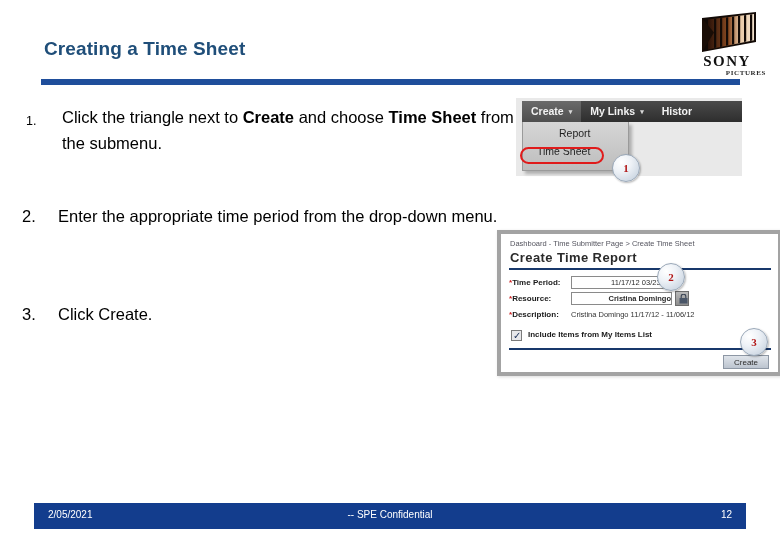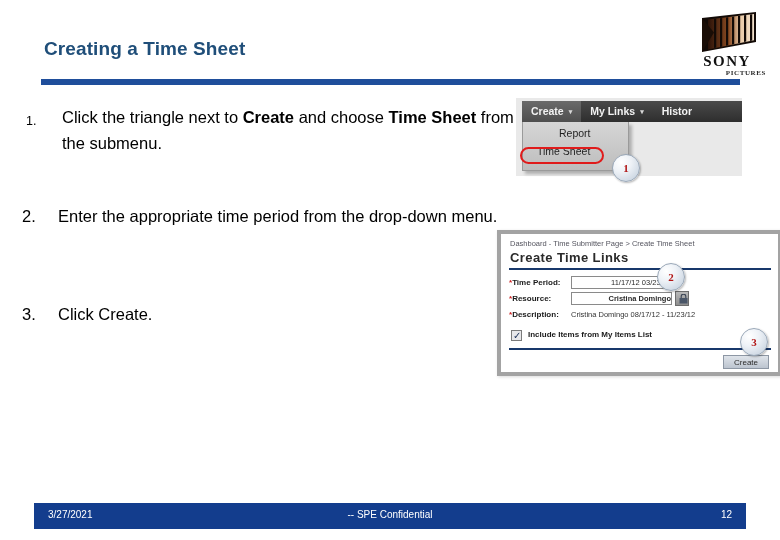--- a/index.html
+++ b/index.html
@@ -479,21 +479,21 @@
     <div class="dropdown">
       <div class="di report">Report</div>
       <div class="di timesheet">Time Sheet</div>
     </div>
   </div>
   <div class="redbox"></div>
   <div class="badge" id="badge-1">1</div>
 
   <div class="shot-form">
     <div class="fm-breadcrumb">Dashboard - Time Submitter Page &gt; Create Time Sheet</div>
-    <div class="fm-title">Create Time Links</div>
+    <div class="fm-title">Create Time Report</div>
     <div class="fm-rule"></div>
 
     <div class="fm-row" id="fm-row-period">
       <span class="fm-label"><span class="req">*</span><span>Time Period:</span></span>
       <div class="fm-select">
         <span>11/17/12  03/23/12</span>
         <span class="arrow">▼</span>
       </div>
     </div>
 
@@ -505,35 +505,35 @@
       <div class="fm-lockbtn">
         <svg width="9" height="10" viewBox="0 0 9 10">
           <rect x="0.5" y="4" width="8" height="5.5" fill="#4a5668"></rect>
           <path d="M2.2 4 V2.4 a2.3 2.3 0 0 1 4.6 0 V4" fill="none" stroke="#3c4656" stroke-width="1.1"></path>
         </svg>
       </div>
     </div>
 
     <div class="fm-row" id="fm-row-desc">
       <span class="fm-label"><span class="req">*</span><span>Description:</span></span>
-      <span class="fm-static">Cristina Domingo  08/17/12 - 11/23/12</span>
+      <span class="fm-static">Cristina Domingo  11/17/12 - 11/06/12</span>
     </div>
 
     <div class="fm-check">
       <div class="fm-checkbox">
         <span class="tick">✓</span>
       </div>
       <span class="fm-check-label">Include Items from My Items List</span>
     </div>
 
     <div class="fm-rule2"></div>
     <div class="fm-createbtn">Create</div>
   </div>
   <div class="badge" id="badge-2">2</div>
   <div class="badge" id="badge-3">3</div>
 
   <div class="footer">
-    <span class="f-date">3/27/2021</span>
+    <span class="f-date">2/05/2021</span>
     <span class="f-center">-- SPE Confidential</span>
     <span class="f-page">12</span>
   </div>
 
 </div>
 
 </body></html>

